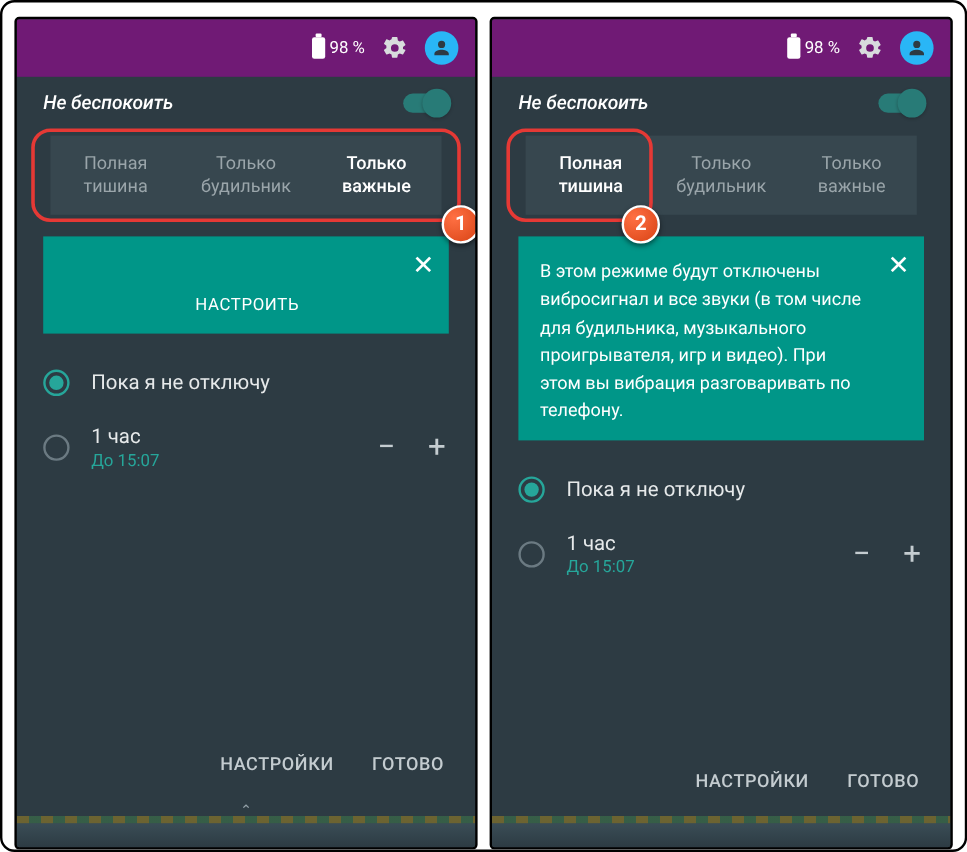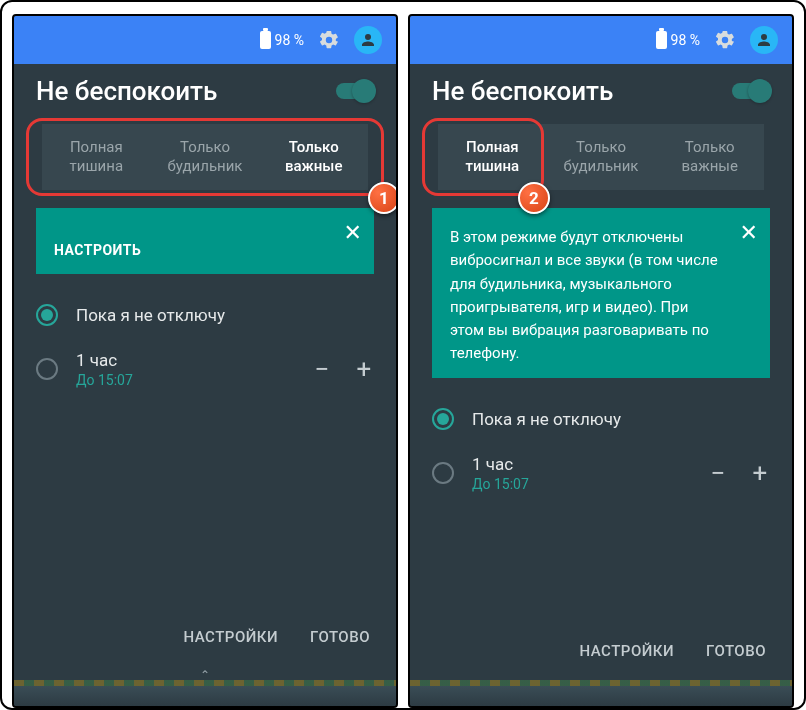--- a/index.html
+++ b/index.html
@@ -29,21 +29,21 @@
     display: flex;
     flex-direction: column;
   }
   .statusbar {
     height: 48px;
     display: flex;
     align-items: center;
     justify-content: flex-end;
     padding: 0 14px;
     gap: 14px;
-    background: #3b82f6;
+    background: #701a75;
   }
   .battery {
     display: flex;
     align-items: center;
     gap: 4px;
     color: #fff;
     font-size: 14px;
   }
   .battery-icon {
     width: 11px;
@@ -80,22 +80,23 @@
   }
   .avatar svg { width: 18px; height: 18px; fill: #2d3b43; }
   .header {
     display: flex;
     align-items: center;
     justify-content: space-between;
     padding: 12px 22px 18px 22px;
     color: #fff;
   }
   .header-title {
-    font-size: 26px;
+    font-size: 16px;
     font-weight: 500;
+    font-style: italic;
   }
   .toggle {
     width: 38px;
     height: 16px;
     background: #26a69a;
     opacity: 0.6;
     border-radius: 10px;
     position: relative;
     cursor: pointer;
   }
@@ -174,27 +175,27 @@
   .card-close {
     position: absolute;
     top: 14px;
     right: 12px;
     font-size: 22px;
     cursor: pointer;
     line-height: 1;
   }
   .card-text { padding-right: 28px; }
   .card-action {
-    text-align: left;
+    text-align: center;
     font-size: 14px;
     letter-spacing: 0.5px;
-    margin-top: 14px;
+    margin-top: 29px;
     cursor: pointer;
     text-transform: uppercase;
-    font-weight: 700;
+    font-weight: 400;
   }
   .options {
     padding: 18px 22px 0 22px;
   }
   .option {
     display: flex;
     align-items: center;
     padding: 12px 0;
     gap: 18px;
   }

